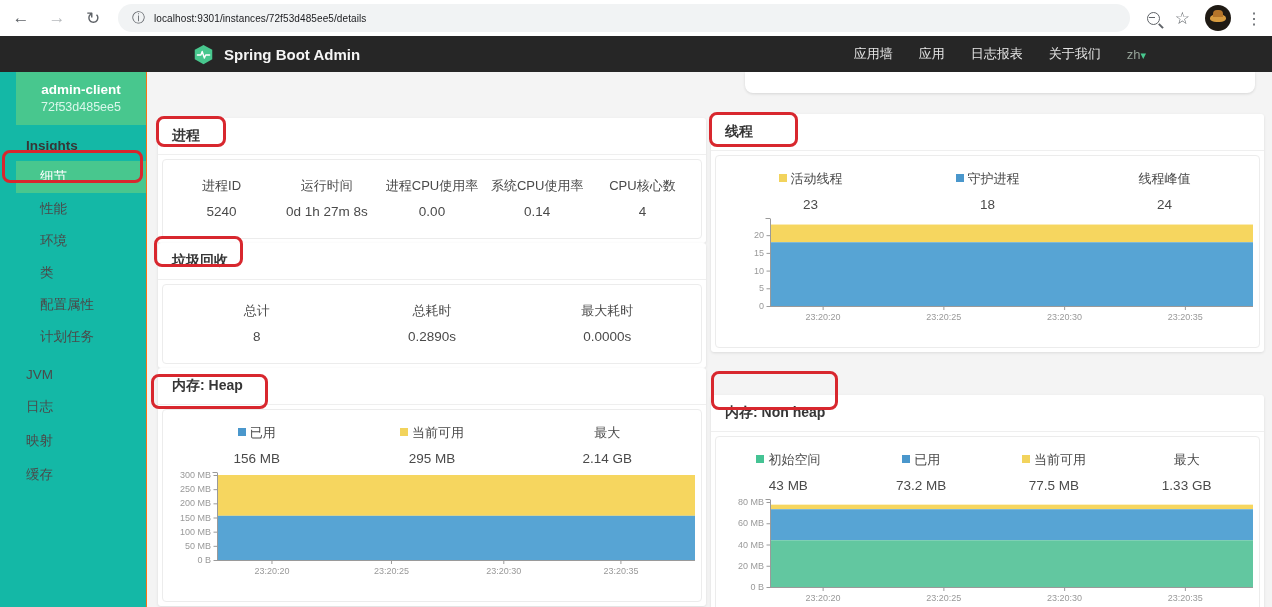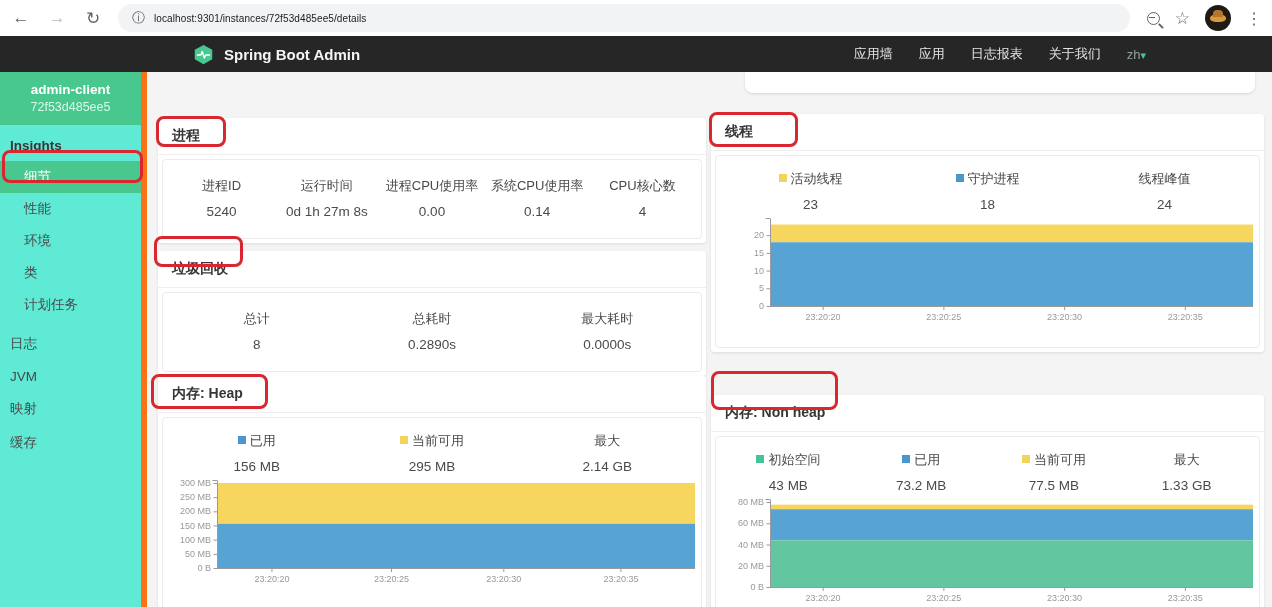--- a/index.html
+++ b/index.html
@@ -27,42 +27,42 @@
   .app-header { height:36px; background:#262626; display:flex; align-items:center; padding:0 16px; }
   .logo { width:21px; height:21px; margin-left:177px; margin-right:10px; }
   .app-title { color:#f5f5f5; font-size:15px; font-weight:bold; }
   .top-nav { margin-left:auto; display:flex; align-items:center; gap:26px; padding-right:110px; }
   .top-nav .nav-item { color:#e5e5e5; font-size:13px; cursor:pointer; }
   .lang { display:flex; align-items:flex-end; color:#93a096; font-size:13px; cursor:pointer; }
   .lang .chev { color:#48c78e; font-size:11px; }
 
   
   .layout { display:flex; height:535px; }
-  .sidebar { width:147px; background:#5eead4; border-right:6px solid #f97316; flex-shrink:0; }
+  .sidebar { width:147px; background:#14b8a6; border-right:1px solid #f97316; flex-shrink:0;padding-left:16px; }
   .instance-block { background:#48c78e; text-align:center; padding:10px 4px 11px; }
   .instance-name { color:#fff; font-weight:bold; font-size:13.5px; }
   .instance-id { color:#d9f7ea; font-size:12.5px; margin-top:3px; }
   .side-section { font-weight:bold; font-size:13.5px; color:#363636; padding:13px 10px 8px; }
   .side-item { font-size:13.5px; color:#4a4a4a; padding:7px 10px 7px 24px; cursor:pointer; }
   .side-item.selected { background:#48c78e; color:#fff; }
   .side-item.top-level { padding-left:10px; padding-top:8px; padding-bottom:8px; }
   .side-group { margin-top:6px; }
 
   .content { flex:1; background:#f4f4f4; position:relative; }
   .remnant { position:absolute; left:598px; top:0; width:510px; height:21px; background:#fff; border-radius:0 0 8px 8px; box-shadow:0 1px 3px rgba(0,0,0,.12); }
   .col { position:absolute; }
   .col-left  { left:11px;  top:46px; width:548px; }
   .col-right { left:564px; top:42px; width:553px; }
 
   .card { background:#fff; border-radius:3px; box-shadow:0 1px 3px rgba(0,0,0,.10); }
   .card-head { padding:9px 14px; font-size:14px; font-weight:bold; color:#363636; border-bottom:1px solid #efefef; }
   .card-body { padding:4px; }
   .inner { border:1px solid #ececec; border-radius:4px; padding:14px 6px 23px; }
   .inner.stats-only { padding:17px 6px 19px; }
-  .mb8  { margin-bottom:8px; }
+  .mb8  { }
   .mb35 { }
   .mb43 { margin-bottom:43px; }
 
   .stat-row { display:flex; }
   .stat { flex:1; text-align:center; }
   .stat-label { font-size:13px; color:#4a4a4a; }
   .stat-value { font-size:13.5px; color:#4a4a4a; margin-top:9px; }
   .swatch { display:inline-block; width:8px; height:8px; margin-right:4px; vertical-align:1px; }
   .legend-row { display:flex; margin-bottom:6px; }
 
@@ -119,24 +119,25 @@
   <aside class="sidebar">
     <div class="instance-block">
       <div class="instance-name">admin-client</div>
       <div class="instance-id">72f53d485ee5</div>
     </div>
     <div class="side-section">Insights</div>
     <div class="side-item selected">细节</div>
     <div class="side-item">性能</div>
     <div class="side-item">环境</div>
     <div class="side-item">类</div>
+    <div class="side-item">配置属性</div>
     <div class="side-item">计划任务</div>
     <div class="side-group">
+      <div class="side-item top-level">JVM</div>
       <div class="side-item top-level">日志</div>
-      <div class="side-item top-level">JVM</div>
       <div class="side-item top-level">映射</div>
       <div class="side-item top-level">缓存</div>
     </div>
   </aside>
 
   <main class="content">
     <div class="remnant"></div>
 
     <div class="col col-left">
 

